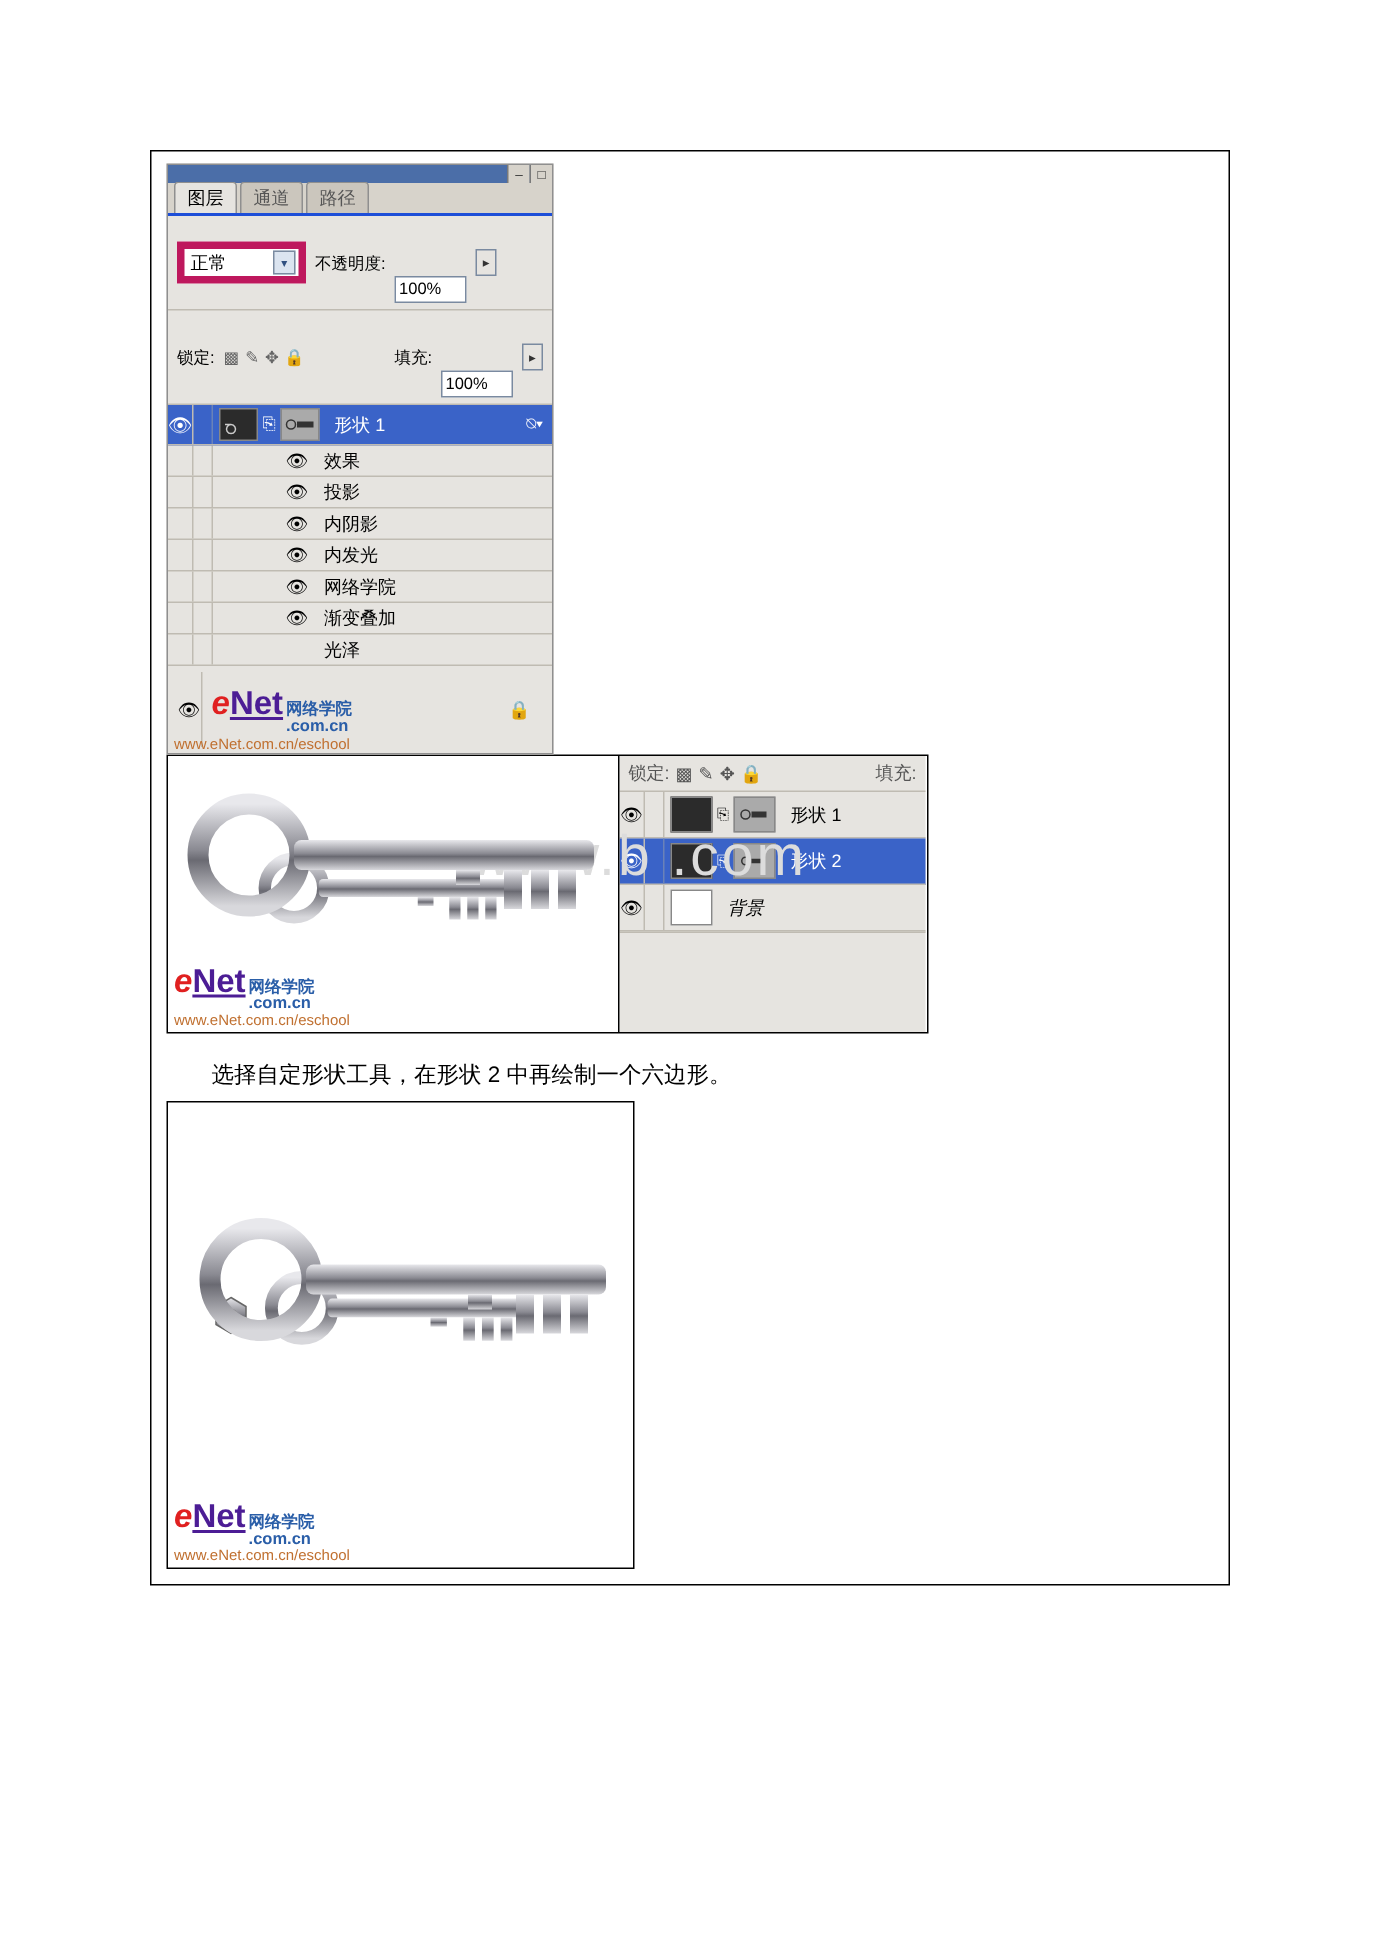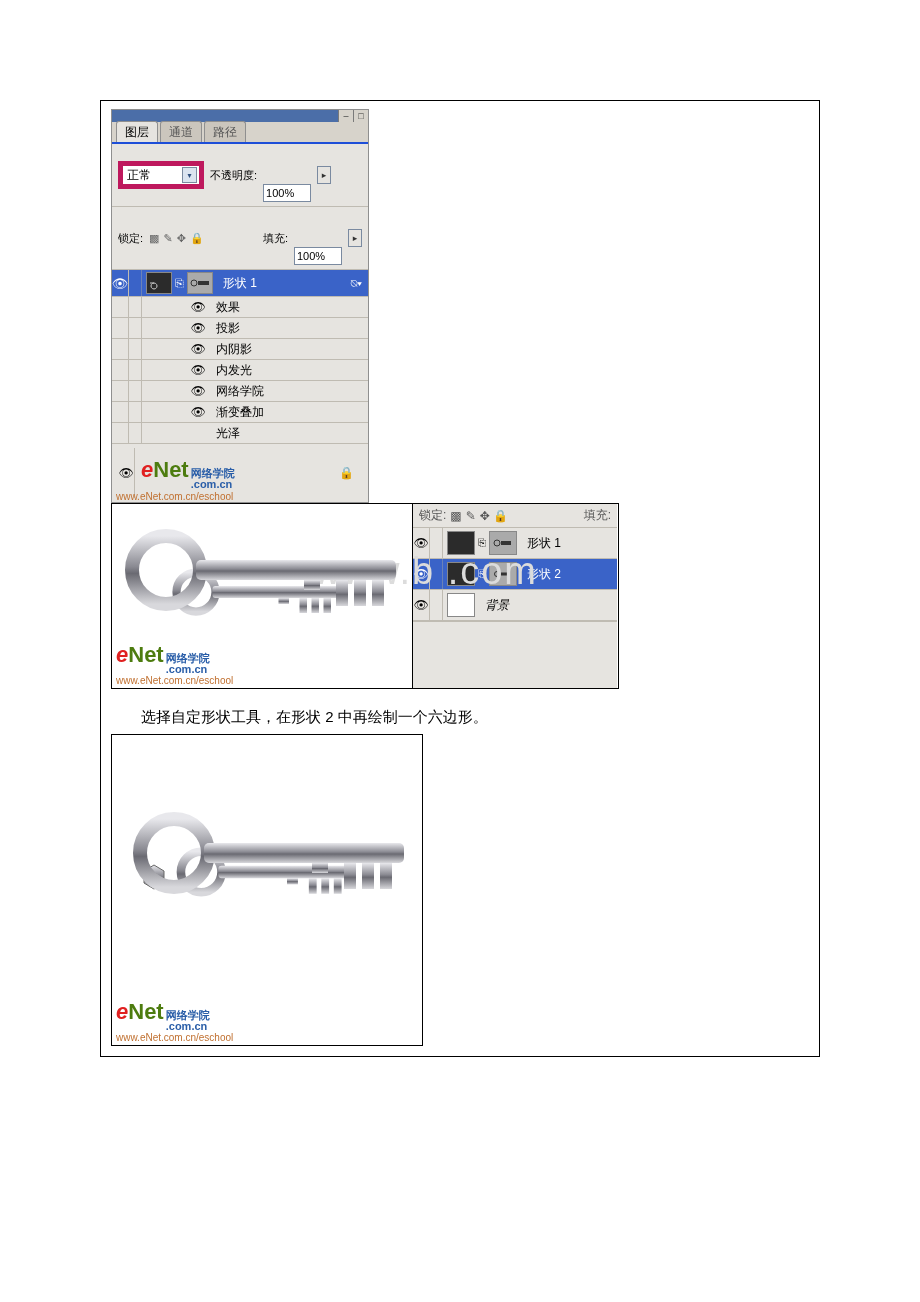--- a/index.html
+++ b/index.html
@@ -144,21 +144,21 @@
   .effect-row .elabel { padding-left: 10px; }
 
   .panel-footer {
     display:flex; align-items:center; gap:6px; padding:4px 6px; height: 50px;
     position: relative;
   }
   .logo {
     display:flex; align-items:baseline; font-weight:bold; 
   }
   .logo .e { color:#e02020; font-size:22px; font-style:italic; }
-  .logo .net { color:#4d7c0f; font-size:22px; }
+  .logo .net { color:#4c1d95; font-size:22px;text-decoration:underline; }
   .logo .sub { font-size:11px; color:#2a5ea8; margin-left:2px; line-height:1; }
   .eschool { font-size:10px; color:#c07030; position:absolute; bottom:0; left:4px; }
   .lockpad { margin-left:auto; margin-right:8px; font-size:12px; color:#555; }
 
   
   .fig2 {
     display:flex;
     border:1px solid #000;
     width: 506px;
   }

